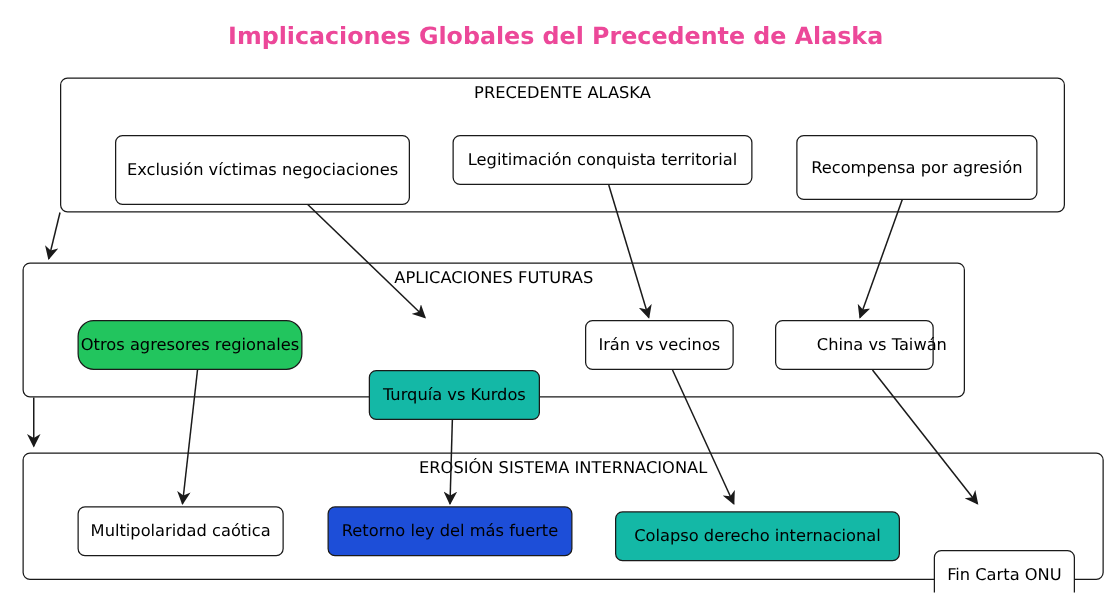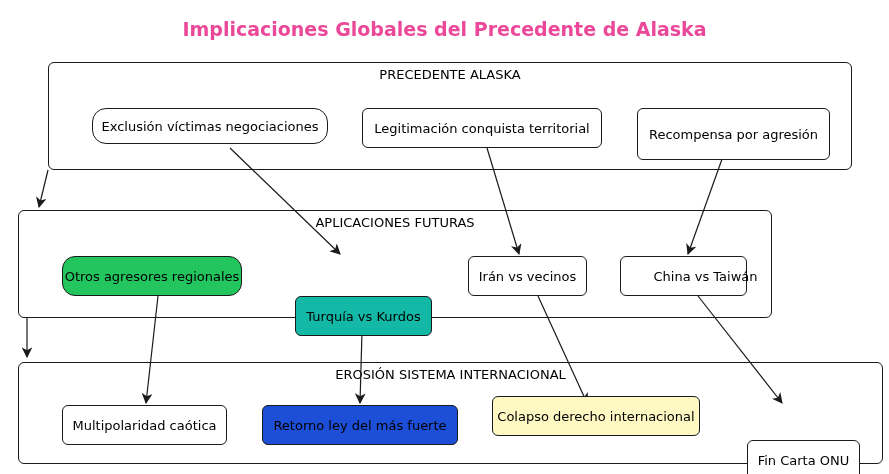--- a/index.html
+++ b/index.html
@@ -85,21 +85,21 @@
       <line x1="158" y1="296" x2="146" y2="403" stroke="#1a1a1a" stroke-width="1.2" marker-end="url(#arrowhead)"></line>
       <line x1="363" y1="296" x2="360" y2="403" stroke="#1a1a1a" stroke-width="1.2" marker-end="url(#arrowhead)"></line>
       <line x1="538" y1="296" x2="587" y2="403" stroke="#1a1a1a" stroke-width="1.2" marker-end="url(#arrowhead)"></line>
       <line x1="698" y1="296" x2="782" y2="403" stroke="#1a1a1a" stroke-width="1.2" marker-end="url(#arrowhead)"></line>
       <line x1="27" y1="318" x2="27" y2="357" stroke="#1a1a1a" stroke-width="1.2" marker-end="url(#arrowhead)"></line>
     </svg>
 
 <div class="cluster" style="left: 48px; top: 62px; width: 804px; height: 108px; border-color: rgb(26, 26, 26); background: rgb(255, 255, 255);">
       <div class="cluster-label">PRECEDENTE ALASKA</div>
     </div>
-    <div class="node" style="left: 92px; top: 108px; width: 236px; height: 36px; border-color: rgb(26, 26, 26); background: rgb(255, 255, 255); border-radius: 14px;">
+    <div class="node" style="left: 92px; top: 108px; width: 236px; height: 56px; border-color: rgb(26, 26, 26); background: rgb(255, 255, 255);">
       <span>Exclusión víctimas negociaciones</span>
     </div>
     <div class="node" style="left: 362px; top: 108px; width: 240px; height: 40px; border-color: rgb(26, 26, 26); background: rgb(255, 255, 255);">
       <span>Legitimación conquista territorial</span>
     </div>
     <div class="node" style="left: 637px; top: 108px; width: 193px; height: 52px; border-color: rgb(26, 26, 26); background: rgb(255, 255, 255);">
       <span>Recompensa por agresión</span>
     </div>
     <div class="cluster" style="left: 18px; top: 210px; width: 754px; height: 108px; border-color: rgb(26, 26, 26); background: rgb(255, 255, 255);">
       <div class="cluster-label">APLICACIONES FUTURAS</div>
@@ -118,19 +118,19 @@
     </div>
     <div class="cluster" style="left: 18px; top: 362px; width: 865px; height: 102px; border-color: rgb(26, 26, 26); background: rgb(255, 255, 255);">
       <div class="cluster-label">EROSIÓN SISTEMA INTERNACIONAL</div>
     </div>
     <div class="node" style="left: 62px; top: 405px; width: 165px; height: 40px; border-color: rgb(26, 26, 26); background: rgb(255, 255, 255);">
       <span>Multipolaridad caótica</span>
     </div>
     <div class="node" style="left: 262px; top: 405px; width: 196px; height: 40px; border-color: rgb(26, 26, 26); background: #1d4ed8;">
       <span>Retorno ley del más fuerte</span>
     </div>
-    <div class="node" style="left: 492px; top: 396px; width: 208px; height: 40px; border-color: rgb(26, 26, 26); background: #fef9c3;">
+    <div class="node" style="left: 492px; top: 409px; width: 228px; height: 40px; border-color: rgb(26, 26, 26); background: #14b8a6;">
       <span>Colapso derecho internacional</span>
     </div>
     <div class="node" style="left: 747px; top: 405px; width: 113px; height: 40px; border-color: rgb(26, 26, 26); background: rgb(255, 255, 255); margin-top: 35px;">
       <span>Fin Carta ONU</span>
     </div>
   </div>
 
 </body></html>

